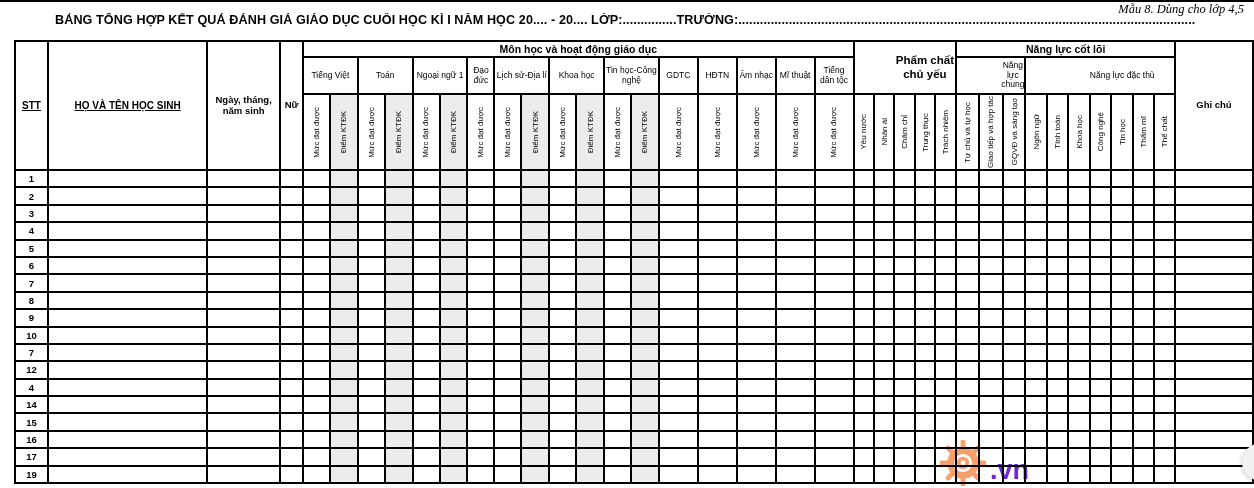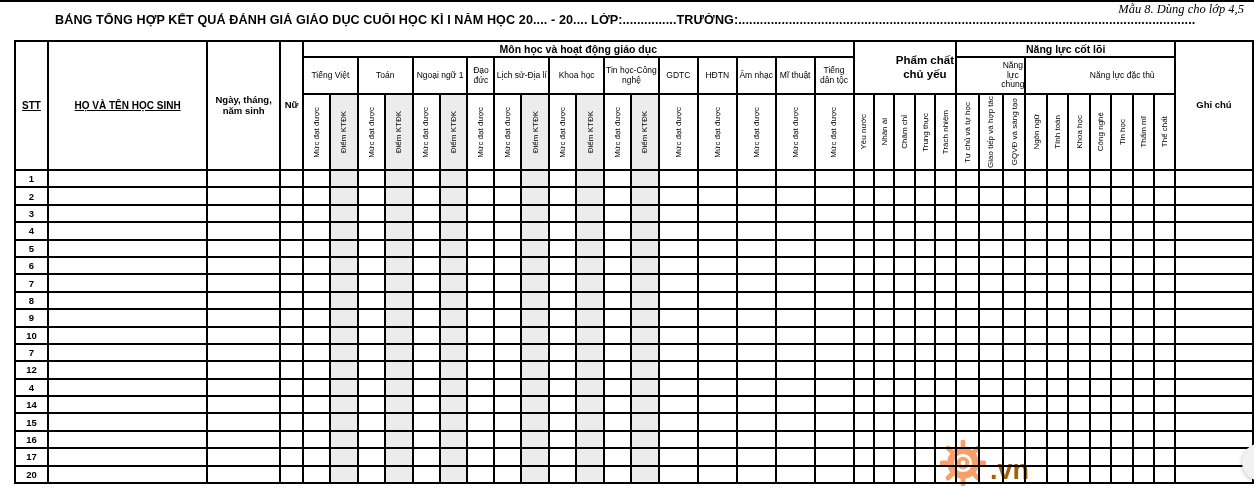--- a/index.html
+++ b/index.html
@@ -893,21 +893,21 @@
         <td></td>
         <td></td>
         <td></td>
         <td></td>
         <td></td>
         <td></td>
         <td></td>
         <td></td>
       </tr>
       <tr>
-        <td class="stt-cell">20</td>
+        <td class="stt-cell">19</td>
         <td></td>
         <td></td>
         <td></td>
         <td></td>
         <td class="shade"></td>
         <td></td>
         <td class="shade"></td>
         <td></td>
         <td class="shade"></td>
         <td></td>
@@ -954,16 +954,16 @@
           <line x1="2" y1="24" x2="7" y2="24"></line>
           <line x1="41" y1="24" x2="46" y2="24"></line>
           <line x1="8.4" y1="8.4" x2="12" y2="12"></line>
           <line x1="36" y1="36" x2="39.6" y2="39.6"></line>
           <line x1="8.4" y1="39.6" x2="12" y2="36"></line>
           <line x1="36" y1="12" x2="39.6" y2="8.4"></line>
         </g>
       </g>
     </svg>
   </span>
-  <span class="wm-suffix" style="color:#a16207;">.vn</span>
+  <span class="wm-suffix" style="color:#6d28d9;">.vn</span>
 </div>
 
 <div class="fab"></div>
 
 </body></html>

